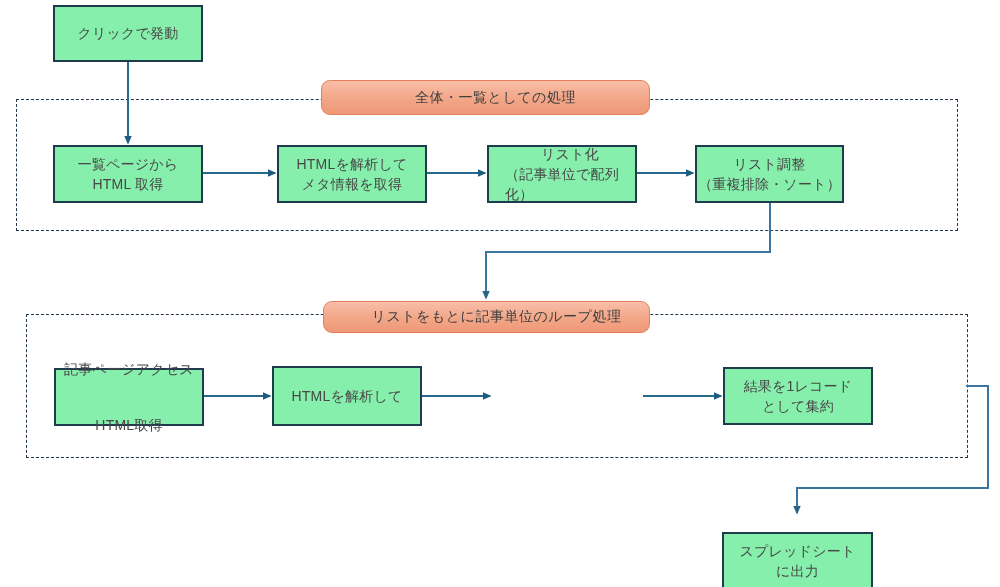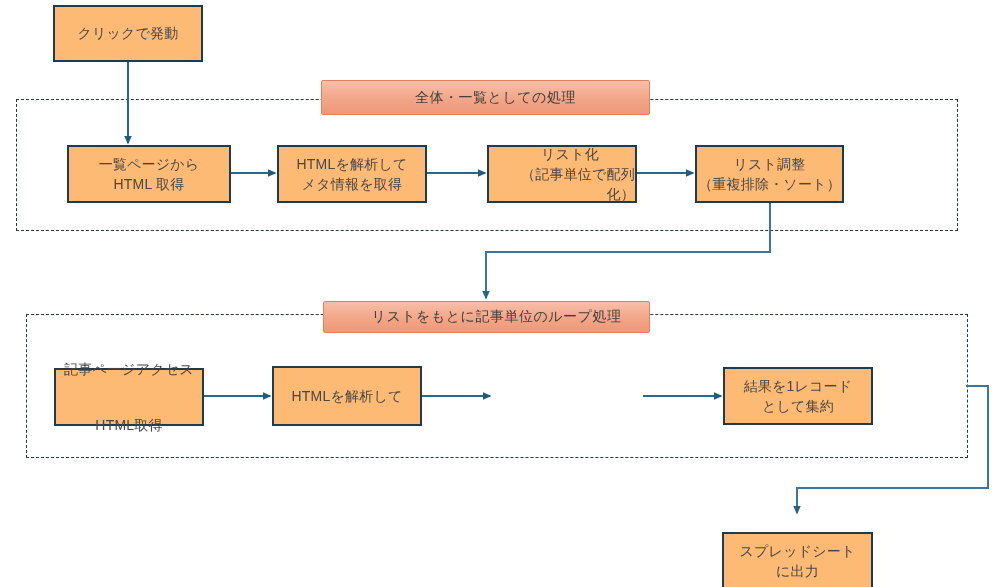--- a/index.html
+++ b/index.html
@@ -1,27 +1,27 @@
 <!DOCTYPE html>
 <html><head>
 <meta charset="utf-8">
 <style>
   html,body{margin:0;padding:0;background:#ffffff;}
   body{font-family:"Liberation Sans","DejaVu Sans",sans-serif;}
   .canvas{position:relative;width:1000px;height:587px;background:#ffffff;overflow:hidden;}
   .connectors{position:absolute;left:0;top:0;width:1000px;height:587px;pointer-events:none;}
   .group{position:absolute;border:1.5px dashed #22384A;background:transparent;}
   .node{
-    position:absolute;background:#fdba74;border:2px solid #1F3B4E;
+    position:absolute;background:#86efac;border:2px solid #1F3B4E;
     display:flex;flex-direction:column;align-items:center;justify-content:center;
-    font-size:14px;line-height:1.45;color:#474747;text-align:right;
+    font-size:14px;line-height:1.45;color:#474747;text-align:left;
     box-sizing:border-box;letter-spacing:0.2px;
   }
   .glabel{
-    position:absolute;border:1.5px solid #E4805C;border-radius:2px;
+    position:absolute;border:1.5px solid #E4805C;border-radius:9px;
     background:linear-gradient(180deg,#F8BEA9 0%,#F2A687 55%,#EE9878 100%);
     display:flex;align-items:center;justify-content:center;
     font-size:14px;color:#404040;box-sizing:border-box;letter-spacing:0.5px;padding-left:20px;
   }
 </style>
 </head>
 <body>
 
 <div class="canvas">
 
@@ -52,21 +52,21 @@
     <span>全体・一覧としての処理</span>
   </div>
   <div class="glabel" style="left:323px;top:301px;width:327px;height:32px;">
     <span>リストをもとに記事単位のループ処理</span>
   </div>
 
   <div class="node" style="left:53px;top:5px;width:150px;height:57px;">
     <span>クリックで発動</span>
   </div>
 
-  <div class="node" style="left:53px;top:145px;width:164px;height:58px;margin-left:14px;">
+  <div class="node" style="left:53px;top:145px;width:150px;height:58px;">
     <span>一覧ページから</span>
     <span>HTML 取得</span>
   </div>
   <div class="node" style="left:277px;top:145px;width:150px;height:58px;">
     <span>HTMLを解析して</span>
     <span>メタ情報を取得</span>
   </div>
   <div class="node" style="left:487px;top:145px;width:150px;height:58px;padding-left:16px;">
     <span>リスト化</span>
     <span>（記事単位で配列化）</span>

